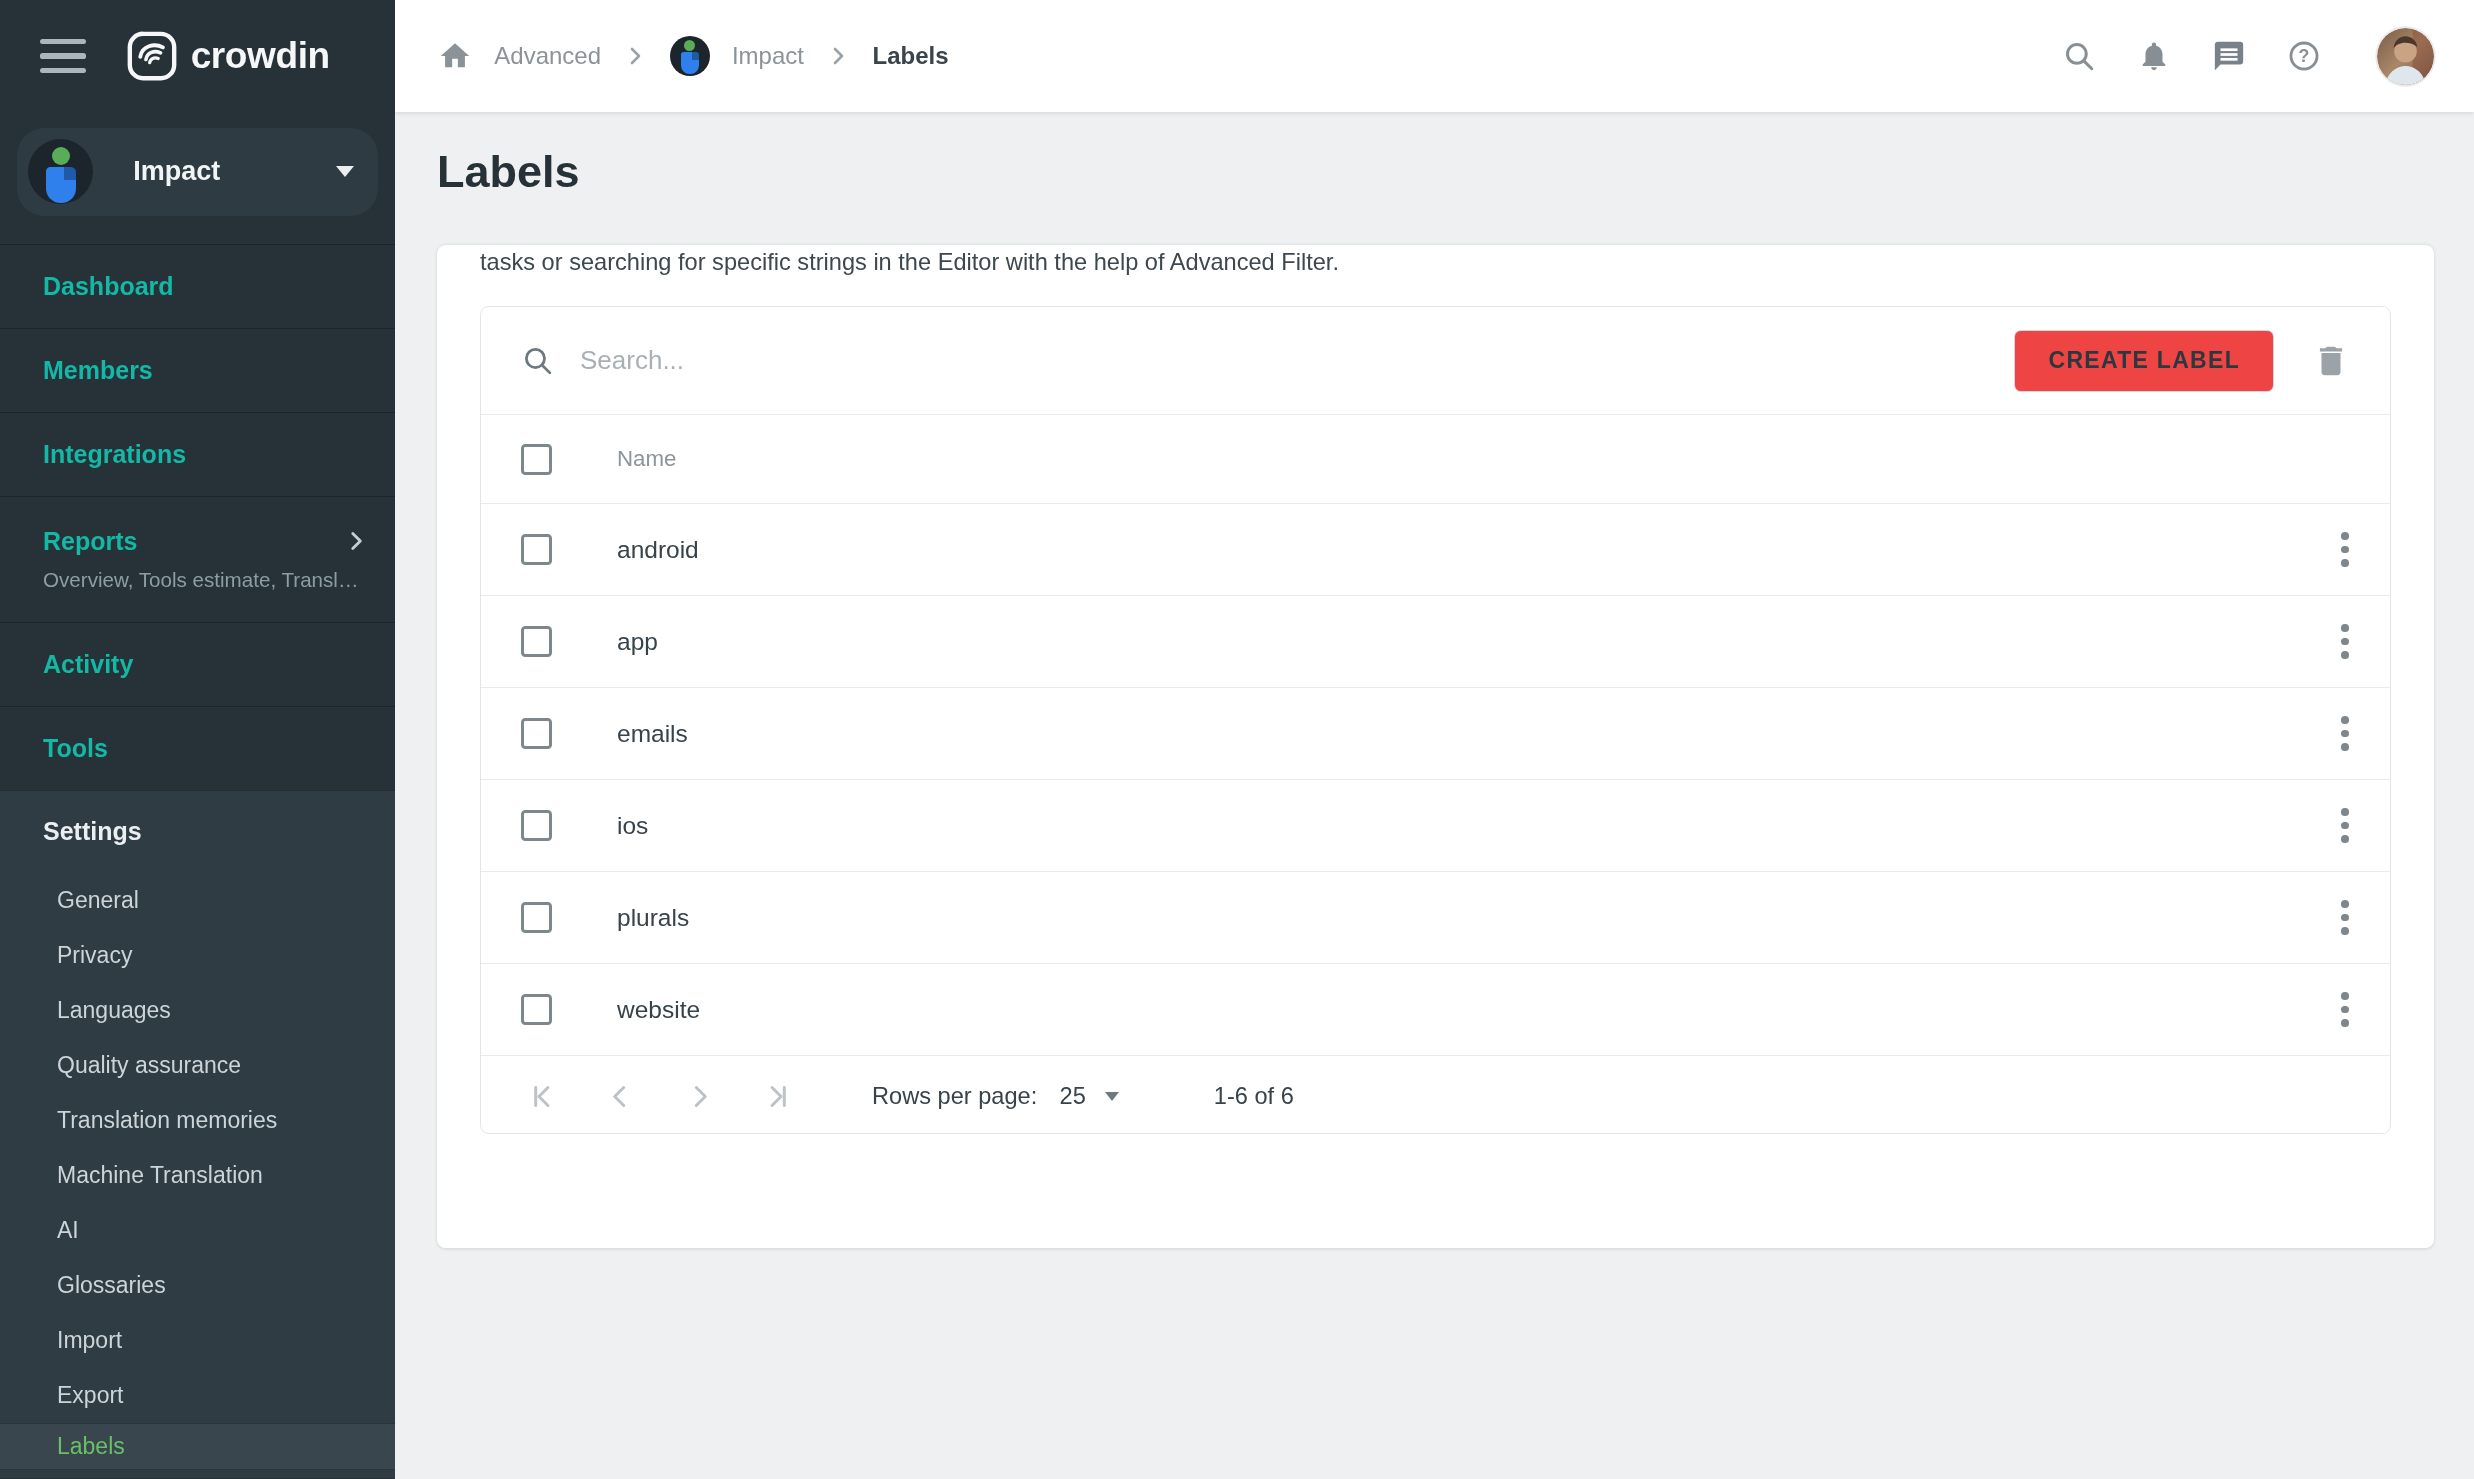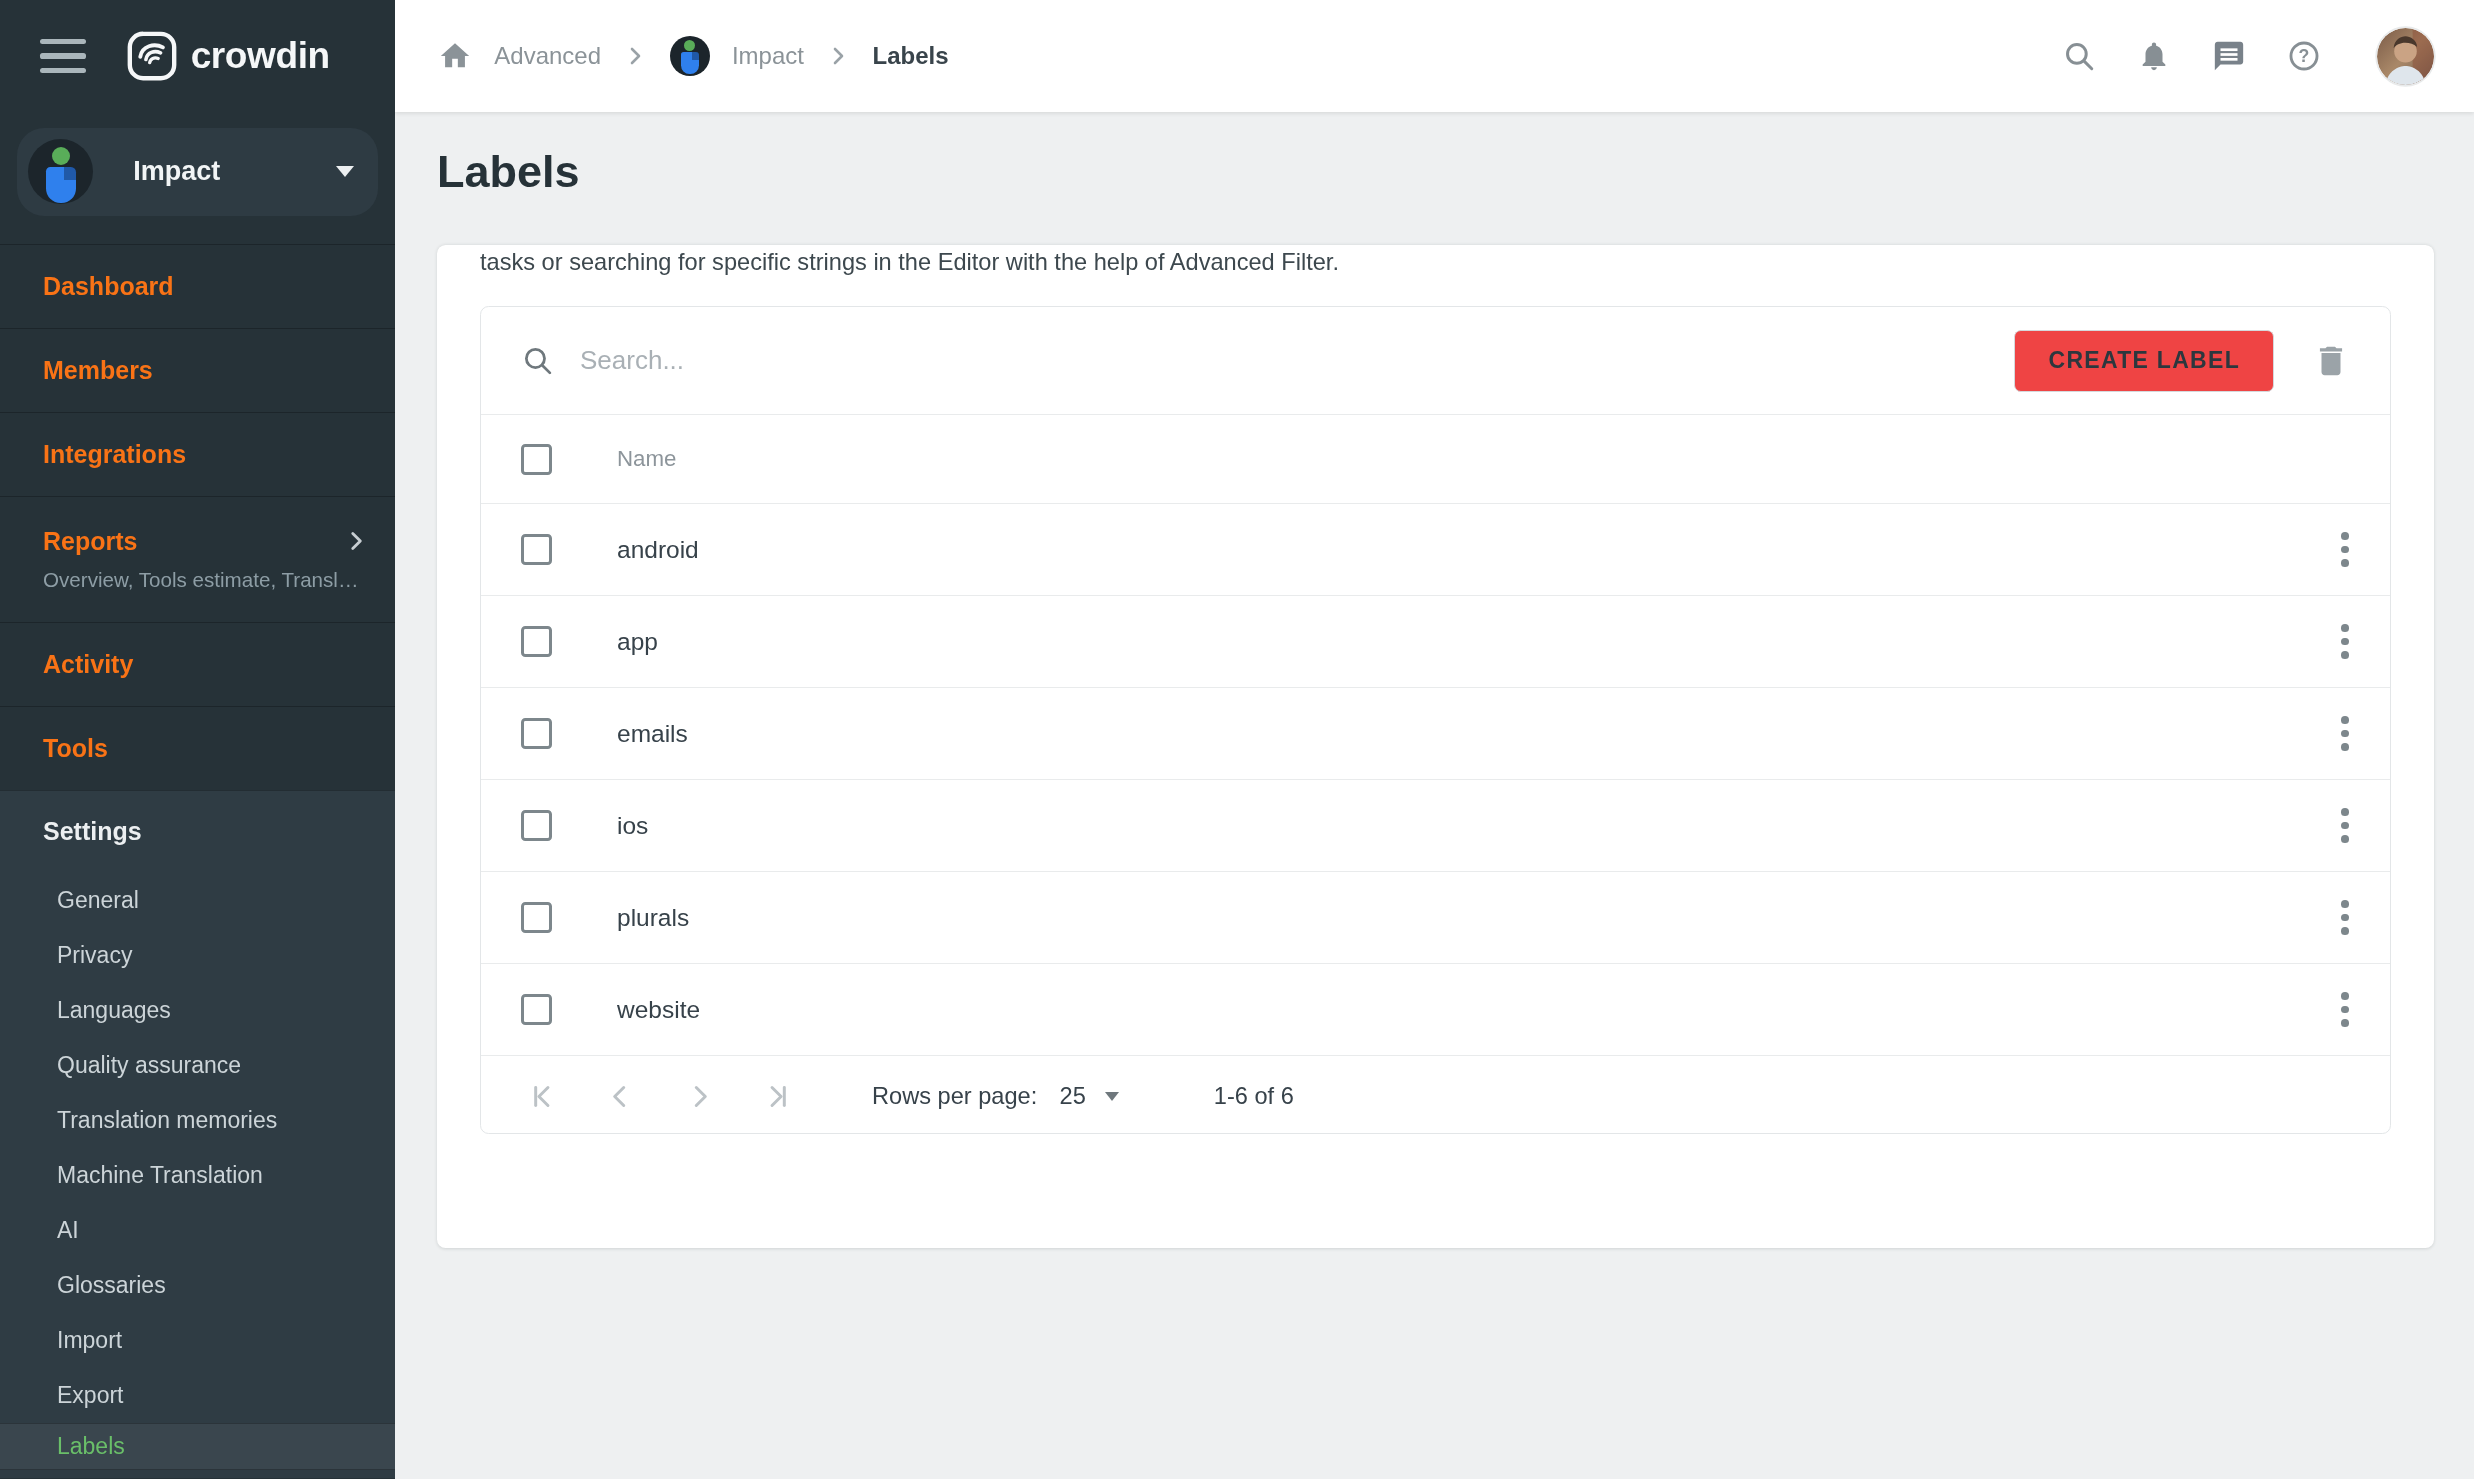--- a/index.html
+++ b/index.html
@@ -23,21 +23,21 @@
   .pa-lg { width:65px; height:65px; }
   .pa-lg .dot { top:7.7px; left:24px; width:18px; height:18px; }
   .pa-lg .drop { top:27.5px; left:18px; width:30px; height:36px; border-radius:4.3px 5.2px 14.6px 14.6px; }
   .pill-label { color:#f2f5f6; font-size:27px; font-weight:700; margin-left:40px; }
   .caret-down { width:0; height:0; border-left:9.5px solid transparent; border-right:9.5px solid transparent; border-top:11.2px solid #eceff1; margin-left:auto; }
 
   .menu { margin-top:28px; }
   .menu-item { border-top:0.9px solid rgba(0,0,0,.25); height:84px; display:flex; flex-direction:column; justify-content:center; padding:0 26px 0 43px; cursor:pointer; }
   .menu-item.tall { height:126px; }
   .menu-item .mi-row { display:flex; align-items:center; justify-content:space-between; }
-  .mi-label { color:#f97316; font-size:25px; font-weight:700; }
+  .mi-label { color:#14b8a6; font-size:25px; font-weight:700; }
   .mi-sub { color:#8d9da5; font-size:20.6px; margin-top:12px; }
 
   .settings-section { border-top:0.9px solid rgba(0,0,0,.25); height:688px; background:#2f3c44; }
   .settings-header { height:82px; display:flex; align-items:center; padding-left:43px; color:#eceff1; font-size:25px; font-weight:700; }
   .sub-item { height:55px; display:flex; align-items:center; padding-left:57px; color:#ccd4d8; font-size:23px; cursor:pointer; }
   .sub-item.active { border-top:0.9px solid rgba(0,0,0,.25); border-bottom:0.9px solid rgba(0,0,0,.25); height:47px; background:#3a464e; color:#6abf69; }
 
   
   .topbar { position:absolute; left:395px; top:0; width:2079px; height:112px; background:#ffffff; display:flex; align-items:center; padding:0 40px 0 43px; box-shadow:0 1.7px 4.3px rgba(0,0,0,.10); z-index:4; }
   .breadcrumb { display:flex; align-items:center; gap:22.3px; }

